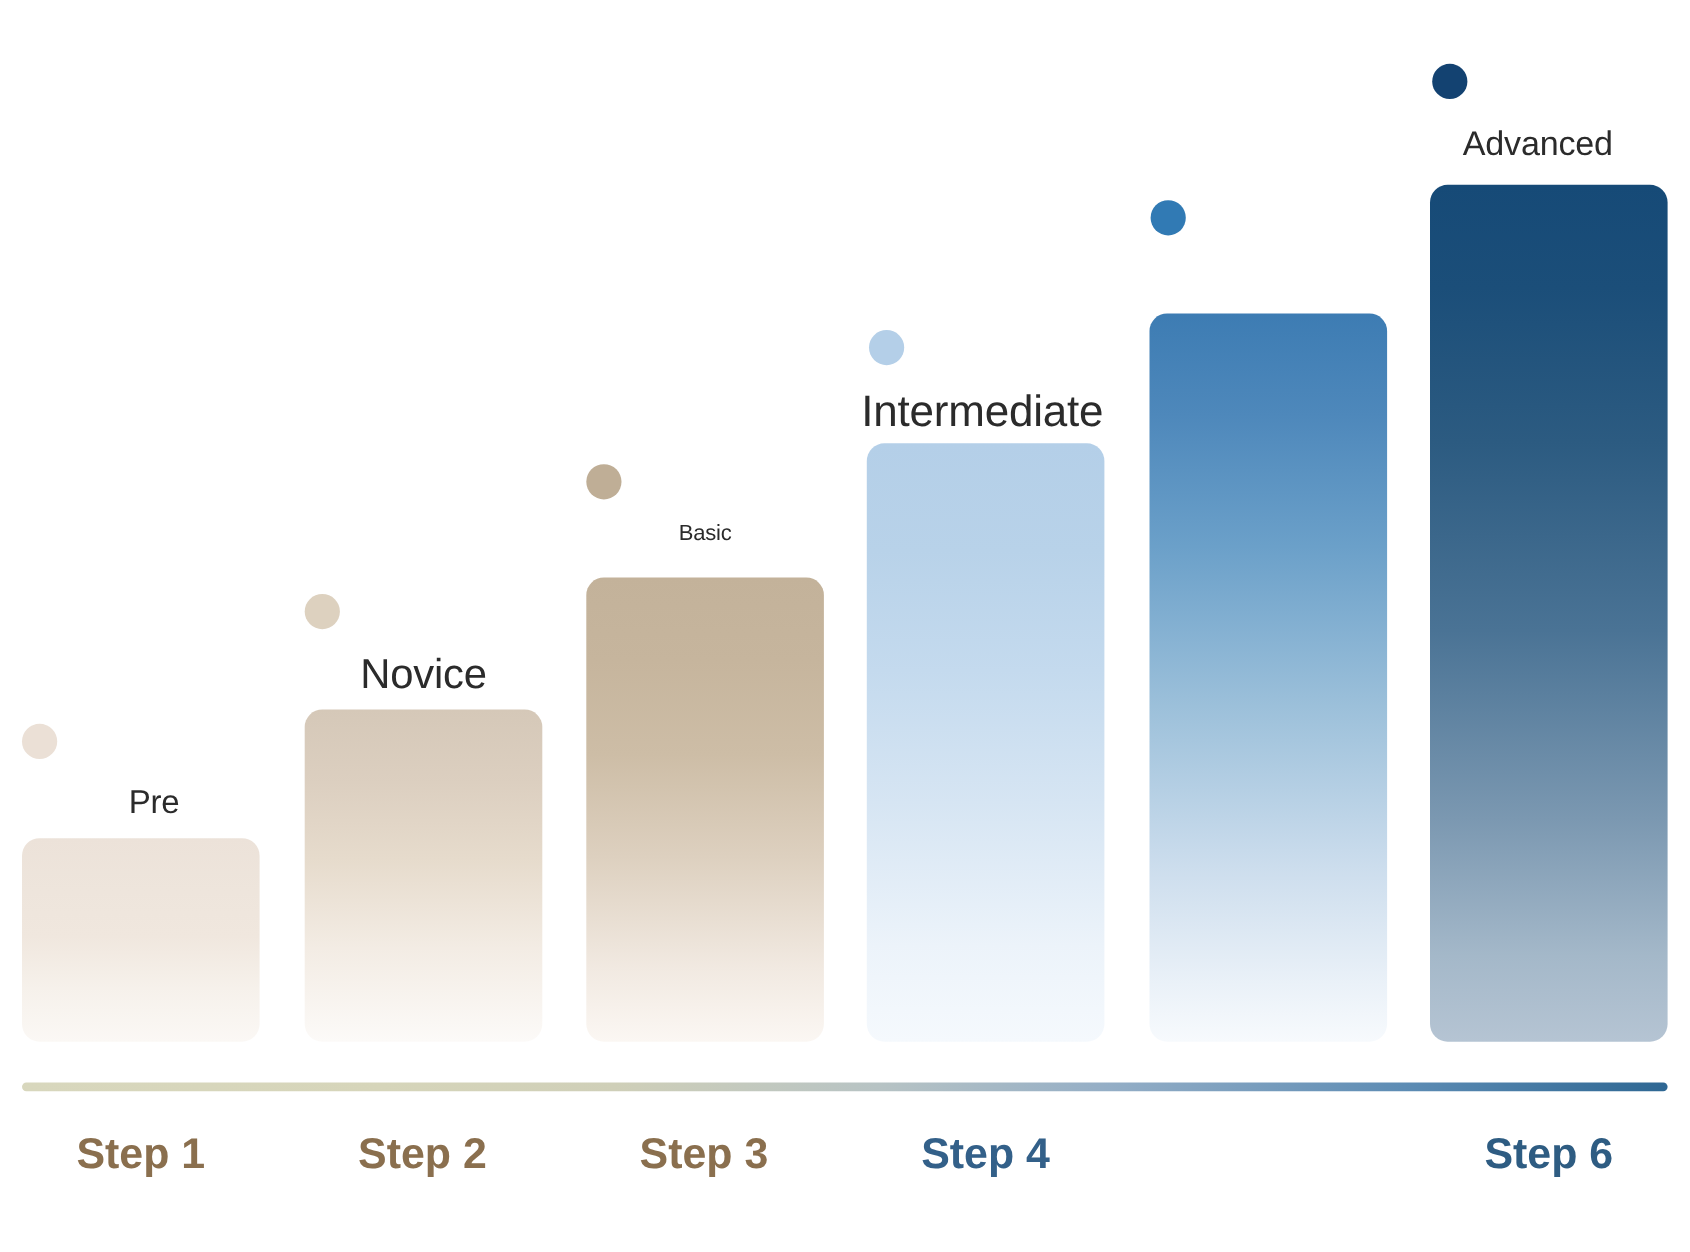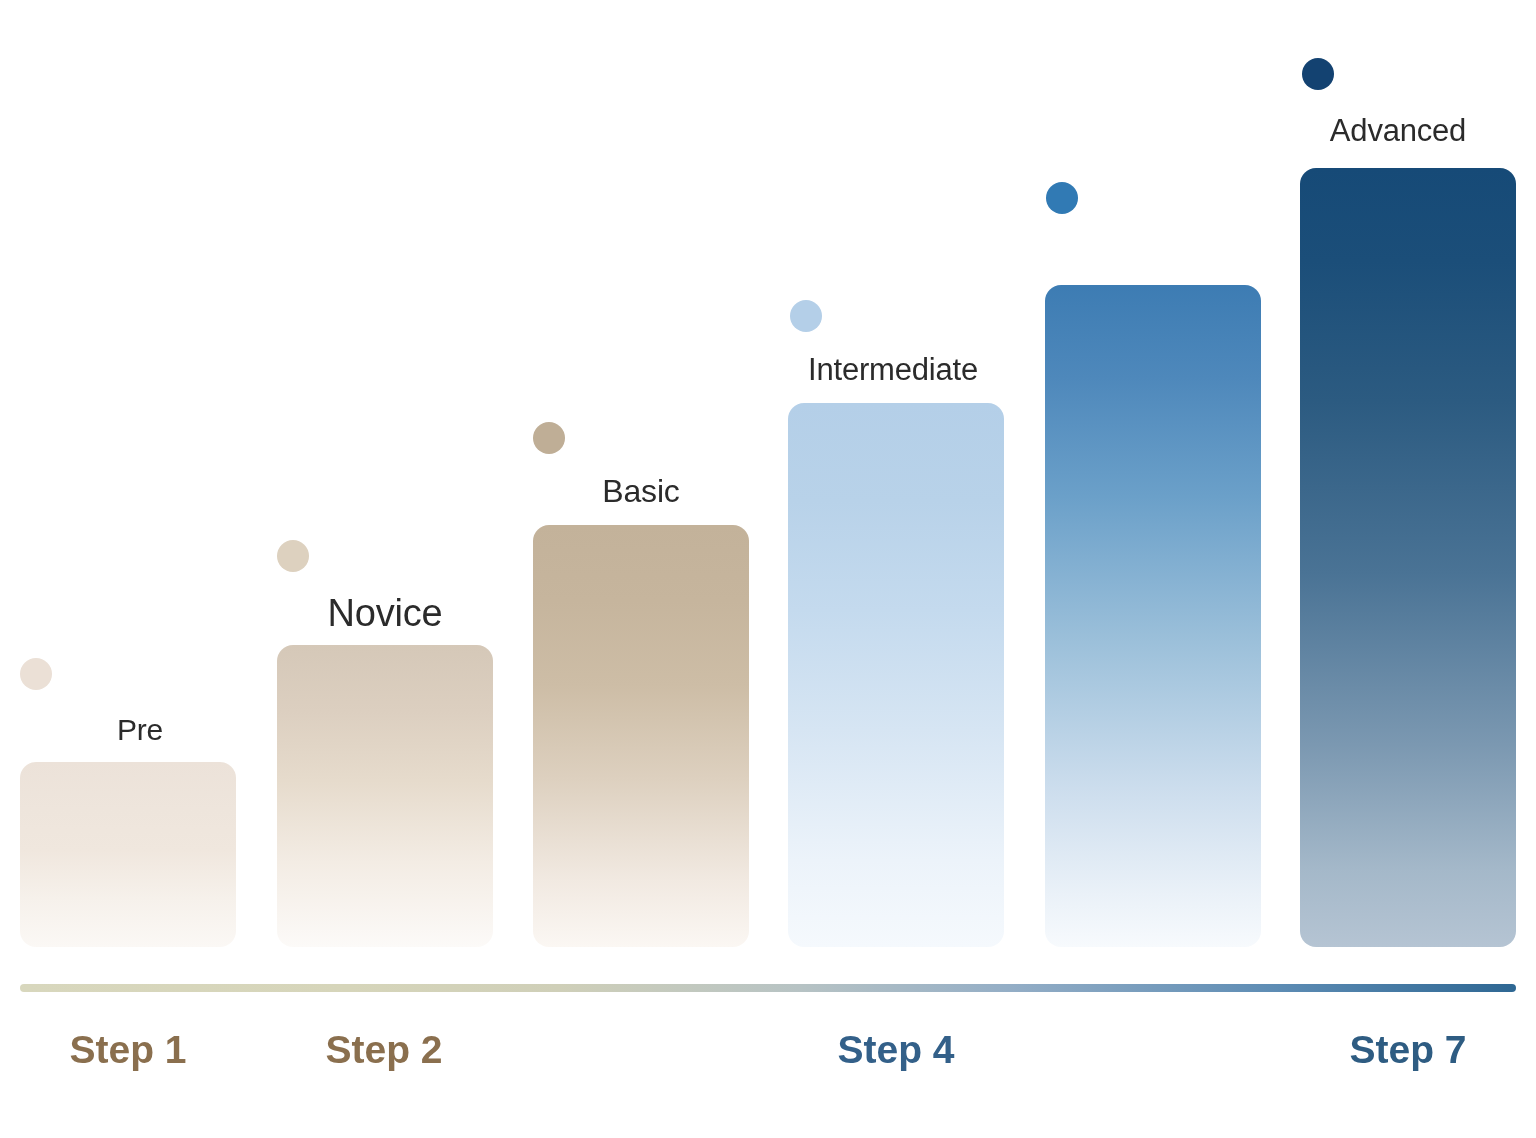--- a/index.html
+++ b/index.html
@@ -73,38 +73,39 @@
   <div class="level-label" style="left:32px; top:715px; width:216px; font-size:30px;">Pre</div>
   <div class="bar" style="left:20px; top:762px; width:216px; height:185px;
               background:linear-gradient(to bottom,#ece2d9 0%,#eee5dc 26%,#f0e7de 48%,#f6f1eb 74%,#fbf8f5 100%);"></div>
 
   <div class="dot" style="left: 277px; top: 540px; width: 32px; height: 32px; background: rgb(221, 209, 191);"></div>
   <div class="level-label" style="left:277px; top:594px; width:216px; font-size:38px;">Novice</div>
   <div class="bar" style="left:277px; top:645px; width:216px; height:302px;
               background:linear-gradient(to bottom,#d5c8b8 0%,#dccfc0 22%,#e6dbcc 45%,#f3ece4 72%,#fcfaf8 100%);"></div>
 
   <div class="dot" style="left: 533px; top: 422px; width: 32px; height: 32px; background: rgb(191, 174, 150);"></div>
-  <div class="level-label" style="left:533px; top:475px; width:216px; font-size:32px;">Basic</div>
+  <div class="level-label" style="left:533px; top:475px; width:216px; font-size:20px;">Basic</div>
   <div class="bar" style="left:533px; top:525px; width:216px; height:422px;
               background:linear-gradient(to bottom,#c3b29a 0%,#c6b59d 18%,#cdbda6 38%,#ddd0bf 60%,#f1e9e1 84%,#fbf7f3 100%);"></div>
 
   <div class="dot" style="left: 790px; top: 300px; width: 32px; height: 32px; background: rgb(180, 207, 232);"></div>
-  <div class="level-label" style="left:765px; top:354px; width:256px; font-size:31px;">Intermediate</div>
+  <div class="level-label" style="left:765px; top:354px; width:256px; font-size:40px;">Intermediate</div>
   <div class="bar" style="left:788px; top:403px; width:216px; height:544px;
               background:linear-gradient(to bottom,#b4cfe8 0%,#b8d2e9 18%,#c4daee 38%,#d6e5f3 60%,#ecf3fa 84%,#f5f9fd 100%);"></div>
 
   <div class="dot" style="left: 1046px; top: 182px; width: 32px; height: 32px; background: rgb(49, 122, 180);"></div>
   <div class="bar" style="left:1045px; top:285px; width:216px; height:662px;
               background:linear-gradient(to bottom,#3d7cb3 0%,#4e88bb 14%,#6ba0c9 32%,#9cc0da 54%,#ccdded 76%,#eaf1f8 92%,#f7fafd 100%);"></div>
 
   <div class="dot" style="left: 1302px; top: 58px; width: 32px; height: 32px; background: rgb(19, 66, 113);"></div>
   <div class="level-label" style="left:1280px; top:115px; width:236px; font-size:31px;">Advanced</div>
   <div class="bar" style="left:1300px; top:168px; width:216px; height:779px;
               background:linear-gradient(to bottom,#164a77 0%,#1b4e79 12%,#2c5b81 30%,#4a7395 52%,#7b98b1 74%,#a4b8c9 90%,#b5c4d3 100%);"></div>
 
   <div id="baseline"></div>
 
   <div class="step-label" style="left:0px; color:#8a6f4e;">Step 1</div>
   <div class="step-label" style="left:256px; color:#8a6f4e;">Step 2</div>
+  <div class="step-label" style="left:512px; color:#8a6f4e;">Step 3</div>
   <div class="step-label" style="left:768px; color:#336089;">Step 4</div>
-  <div class="step-label" style="left:1280px; color:#2e5c82;">Step 7</div>
+  <div class="step-label" style="left:1280px; color:#2e5c82;">Step 6</div>
 
 </div>
 
 </body></html>

